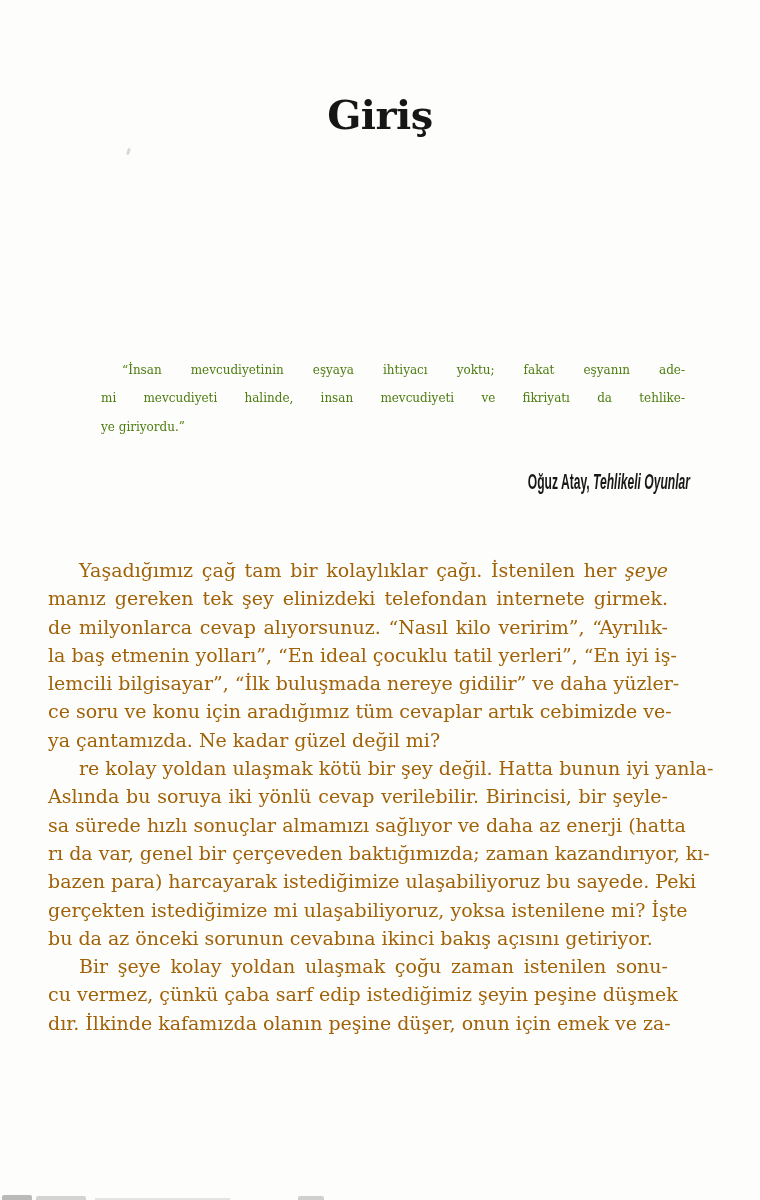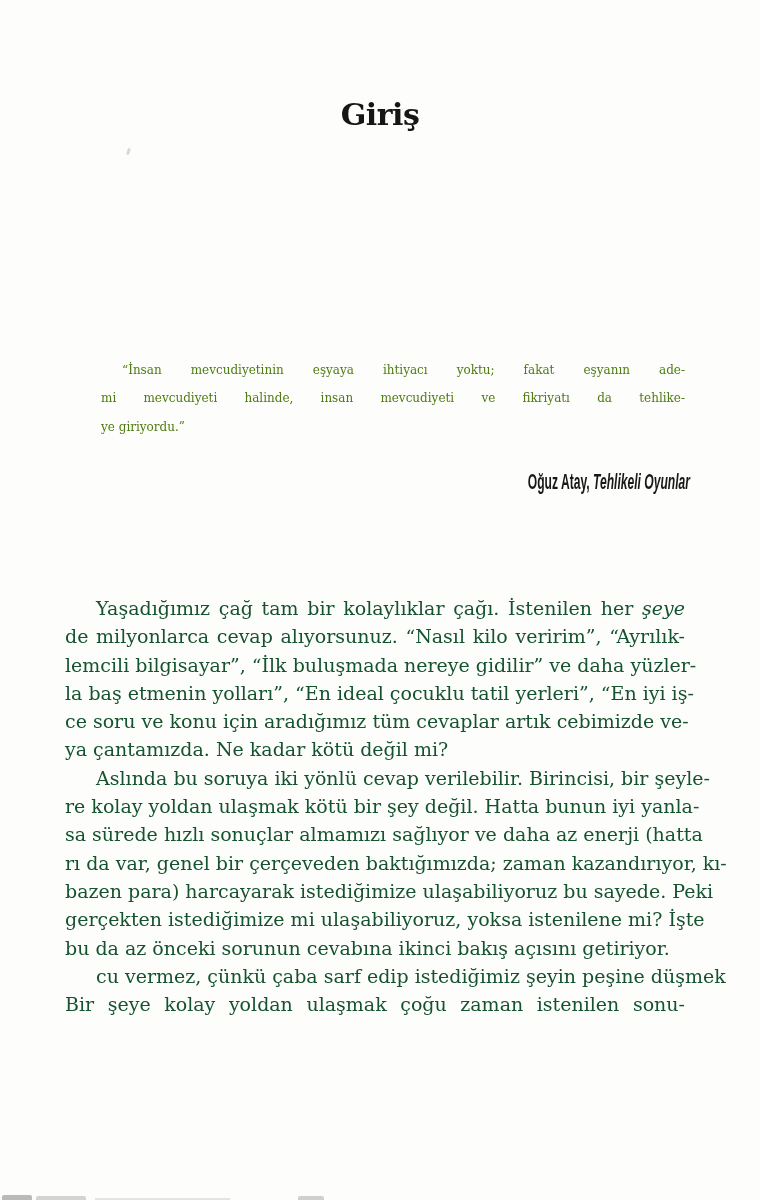--- a/index.html
+++ b/index.html
@@ -14,21 +14,21 @@
     color: #1c1c1c;
   }
   .title {
     position: absolute;
     top: 96px;
     left: 0;
     width: 100%;
     text-align: center;
     font-family: "DejaVu Serif", serif;
     font-weight: bold;
-    font-size: 30px;
+    font-size: 40px;
     line-height: 38px;
     letter-spacing: -0.5px;
     color: #161616;
   }
   .quote {
     position: absolute;
     left: 101px;
     top: 356px;
     width: 584px;
     font-size: 12px;
@@ -45,27 +45,26 @@
     font-size: 22px;
     line-height: 24px;
     white-space: nowrap;
     transform: scaleX(0.55);
     transform-origin: right center;
     color: #181818;
   }
   .attribution i { font-style: italic; }
   .body-text {
     position: absolute;
-    left: 65px;
+    left: 48px;
     top: 556px;
     width: 620px;
     font-size: 19px;
     line-height: 28.3px;
-    color: #14532d;
-    margin-top: 38px;
+    color: #a16207;
   }
   .para .line:first-child { text-indent: 31px; }
   .line {
     text-align: justify;
     text-align-last: justify;
     text-justify: inter-word;
     white-space: nowrap;
   }
   .line.natural { text-align-last: left; }
   .line i { font-style: italic; }
@@ -99,38 +98,40 @@
       <div class="line"><span>“İnsan mevcudiyetinin eşyaya ihtiyacı yoktu; fakat eşyanın ade-</span></div>
       <div class="line"><span>mi mevcudiyeti halinde, insan mevcudiyeti ve fikriyatı da tehlike-</span></div>
       <div class="line natural"><span>ye giriyordu.”</span></div>
     </blockquote>
 
   <div class="attribution"><span>Oğuz Atay, </span><i>Tehlikeli Oyunlar</i></div>
 
   <div class="body-text">
     <div class="para">
         <div class="line"><span>Yaşadığımız çağ tam bir kolaylıklar çağı. İstenilen her </span><i>şeye</i></div>
+        <div class="line"><span>manız gereken tek şey elinizdeki telefondan internete girmek.</span></div>
         <div class="line"><span>de milyonlarca cevap alıyorsunuz. “Nasıl kilo veririm”, “Ayrılık-</span></div>
+        <div class="line"><span>la baş etmenin yolları”, “En ideal çocuklu tatil yerleri”, “En iyi iş-</span></div>
         <div class="line"><span>lemcili bilgisayar”, “İlk buluşmada nereye gidilir” ve daha yüzler-</span></div>
-        <div class="line"><span>la baş etmenin yolları”, “En ideal çocuklu tatil yerleri”, “En iyi iş-</span></div>
         <div class="line"><span>ce soru ve konu için aradığımız tüm cevaplar artık cebimizde ve-</span></div>
-        <div class="line natural"><span>ya çantamızda. Ne kadar kötü değil mi?</span></div>
+        <div class="line natural"><span>ya çantamızda. Ne kadar güzel değil mi?</span></div>
       </div>
     <div class="para">
+        <div class="line"><span>re kolay yoldan ulaşmak kötü bir şey değil. Hatta bunun iyi yanla-</span></div>
         <div class="line"><span>Aslında bu soruya iki yönlü cevap verilebilir. Birincisi, bir şeyle-</span></div>
-        <div class="line"><span>re kolay yoldan ulaşmak kötü bir şey değil. Hatta bunun iyi yanla-</span></div>
         <div class="line"><span>sa sürede hızlı sonuçlar almamızı sağlıyor ve daha az enerji (hatta</span></div>
         <div class="line"><span>rı da var, genel bir çerçeveden baktığımızda; zaman kazandırıyor, kı-</span></div>
         <div class="line"><span>bazen para) harcayarak istediğimize ulaşabiliyoruz bu sayede. Peki</span></div>
         <div class="line"><span>gerçekten istediğimize mi ulaşabiliyoruz, yoksa istenilene mi? İşte</span></div>
         <div class="line natural"><span>bu da az önceki sorunun cevabına ikinci bakış açısını getiriyor.</span></div>
       </div>
     <div class="para">
+        <div class="line"><span>Bir şeye kolay yoldan ulaşmak çoğu zaman istenilen sonu-</span></div>
         <div class="line"><span>cu vermez, çünkü çaba sarf edip istediğimiz şeyin peşine düşmek</span></div>
-        <div class="line"><span>Bir şeye kolay yoldan ulaşmak çoğu zaman istenilen sonu-</span></div>
+        <div class="line"><span>dır. İlkinde kafamızda olanın peşine düşer, onun için emek ve za-</span></div>
       </div>
   </div>
 
   <div class="bottom-smudge bs1"></div>
   <div class="bottom-smudge bs2"></div>
   <div class="bottom-smudge bs3"></div>
   <div class="bottom-smudge bs4"></div>
 
 </div>
 

